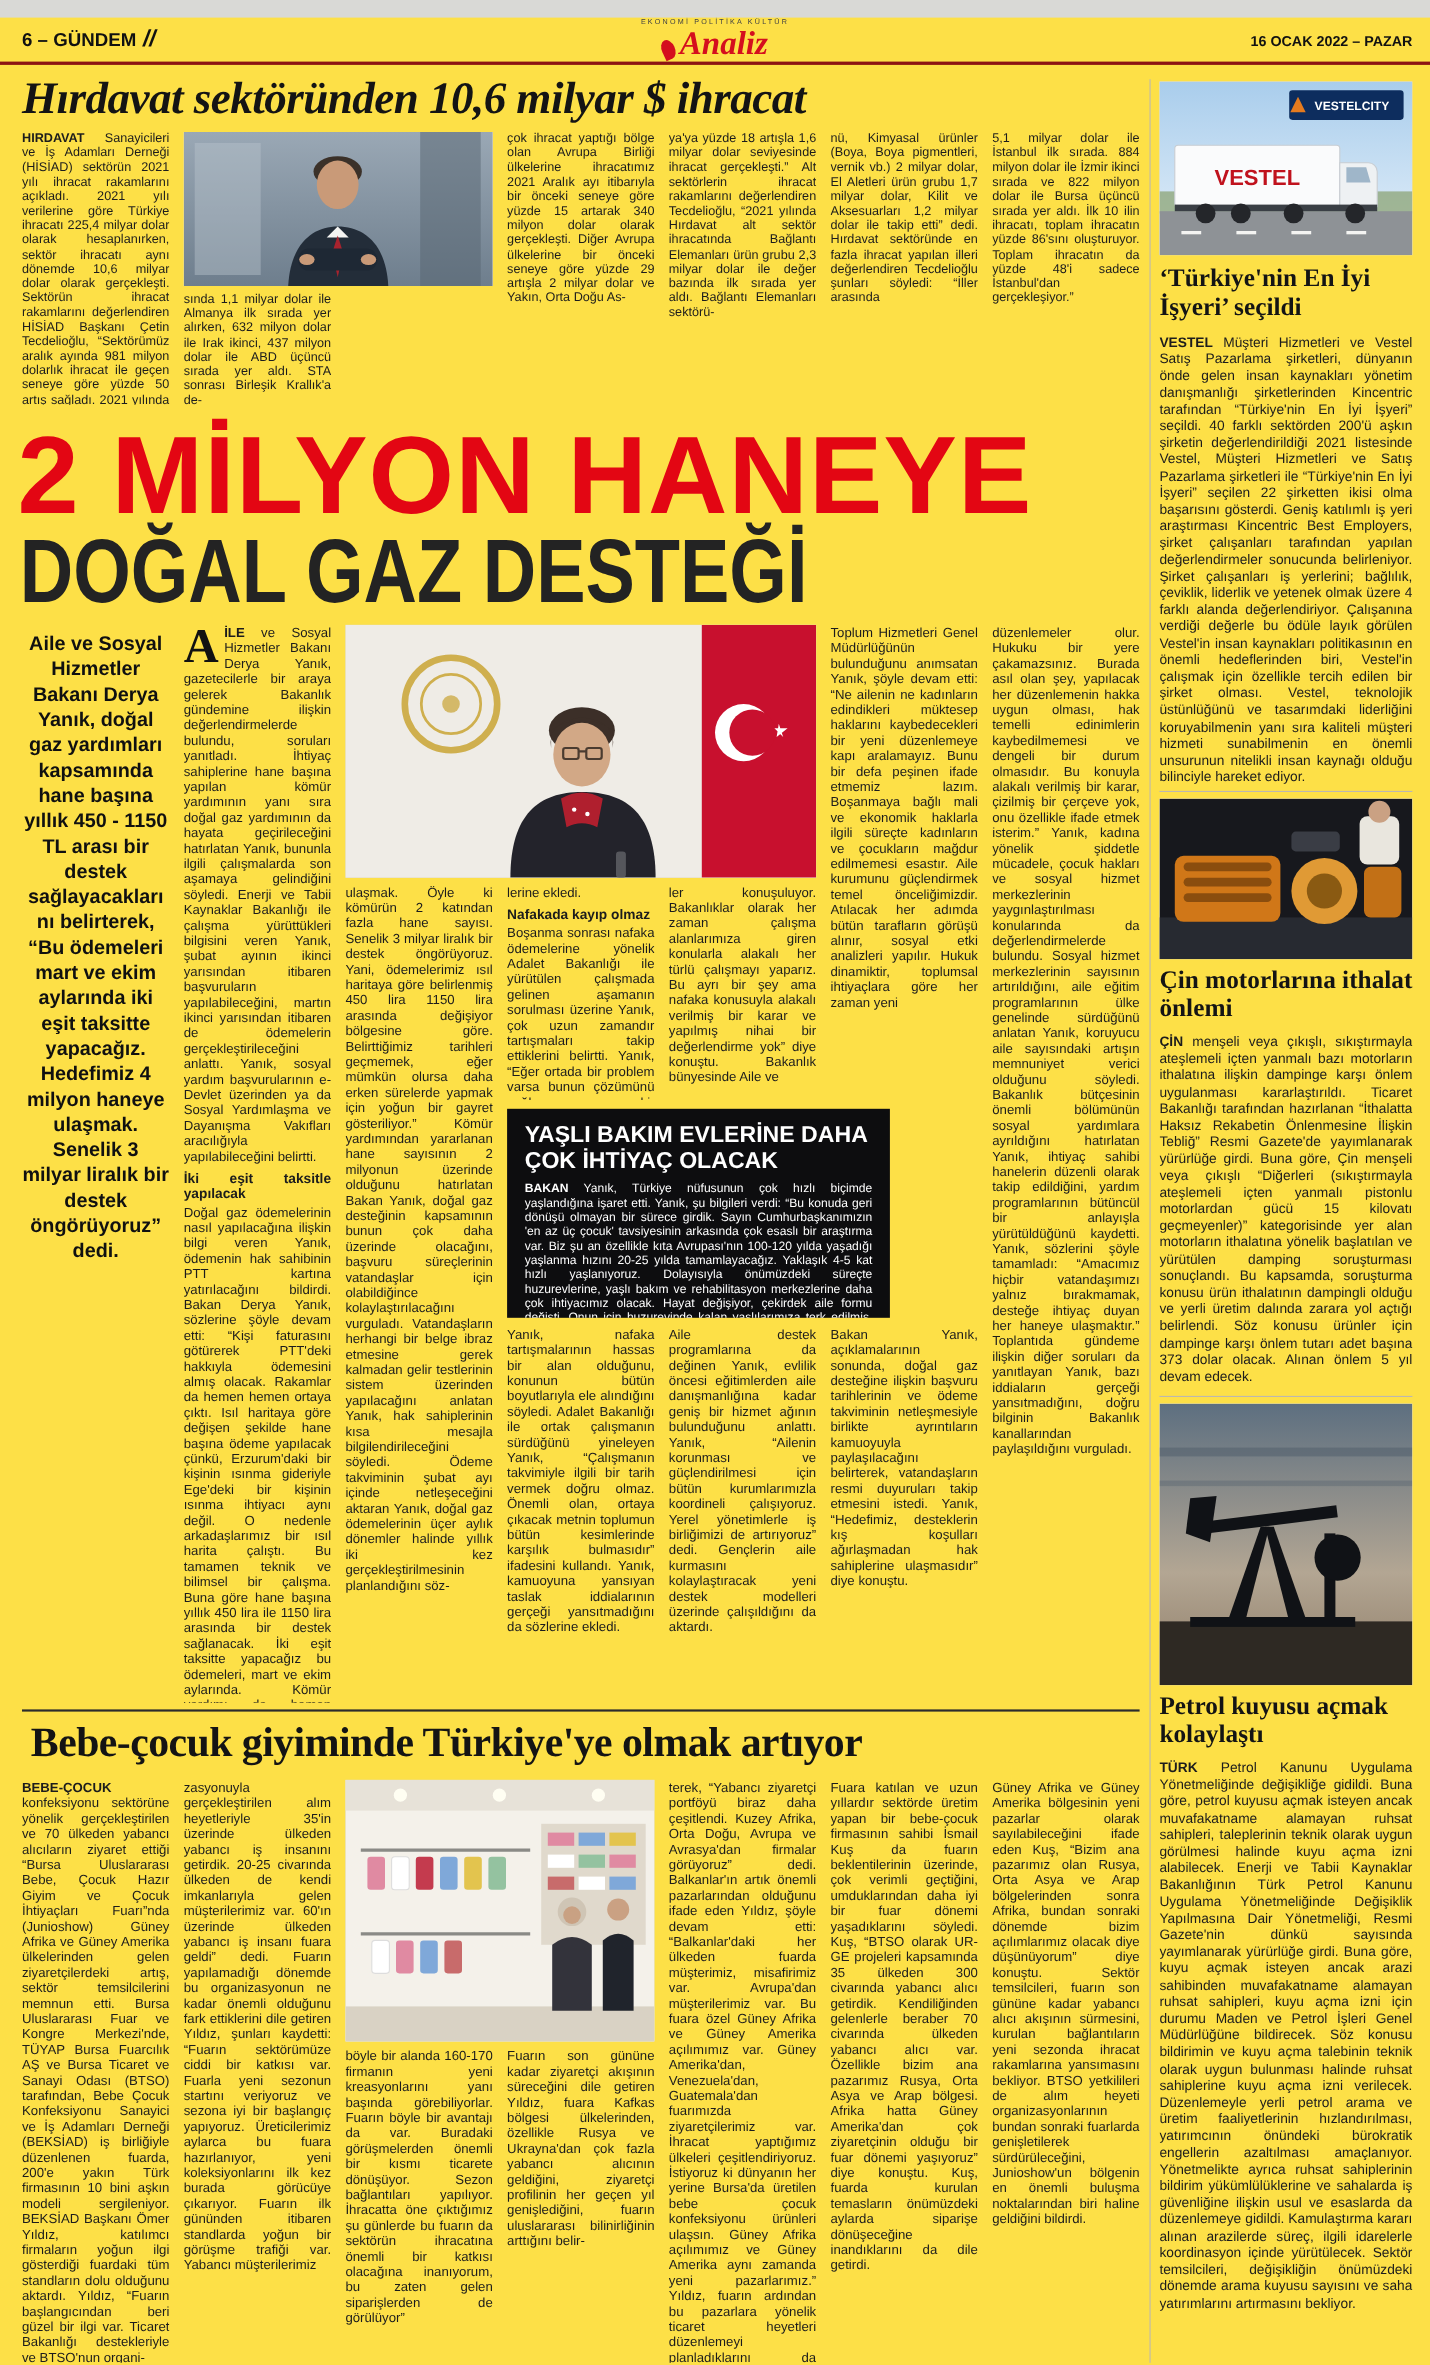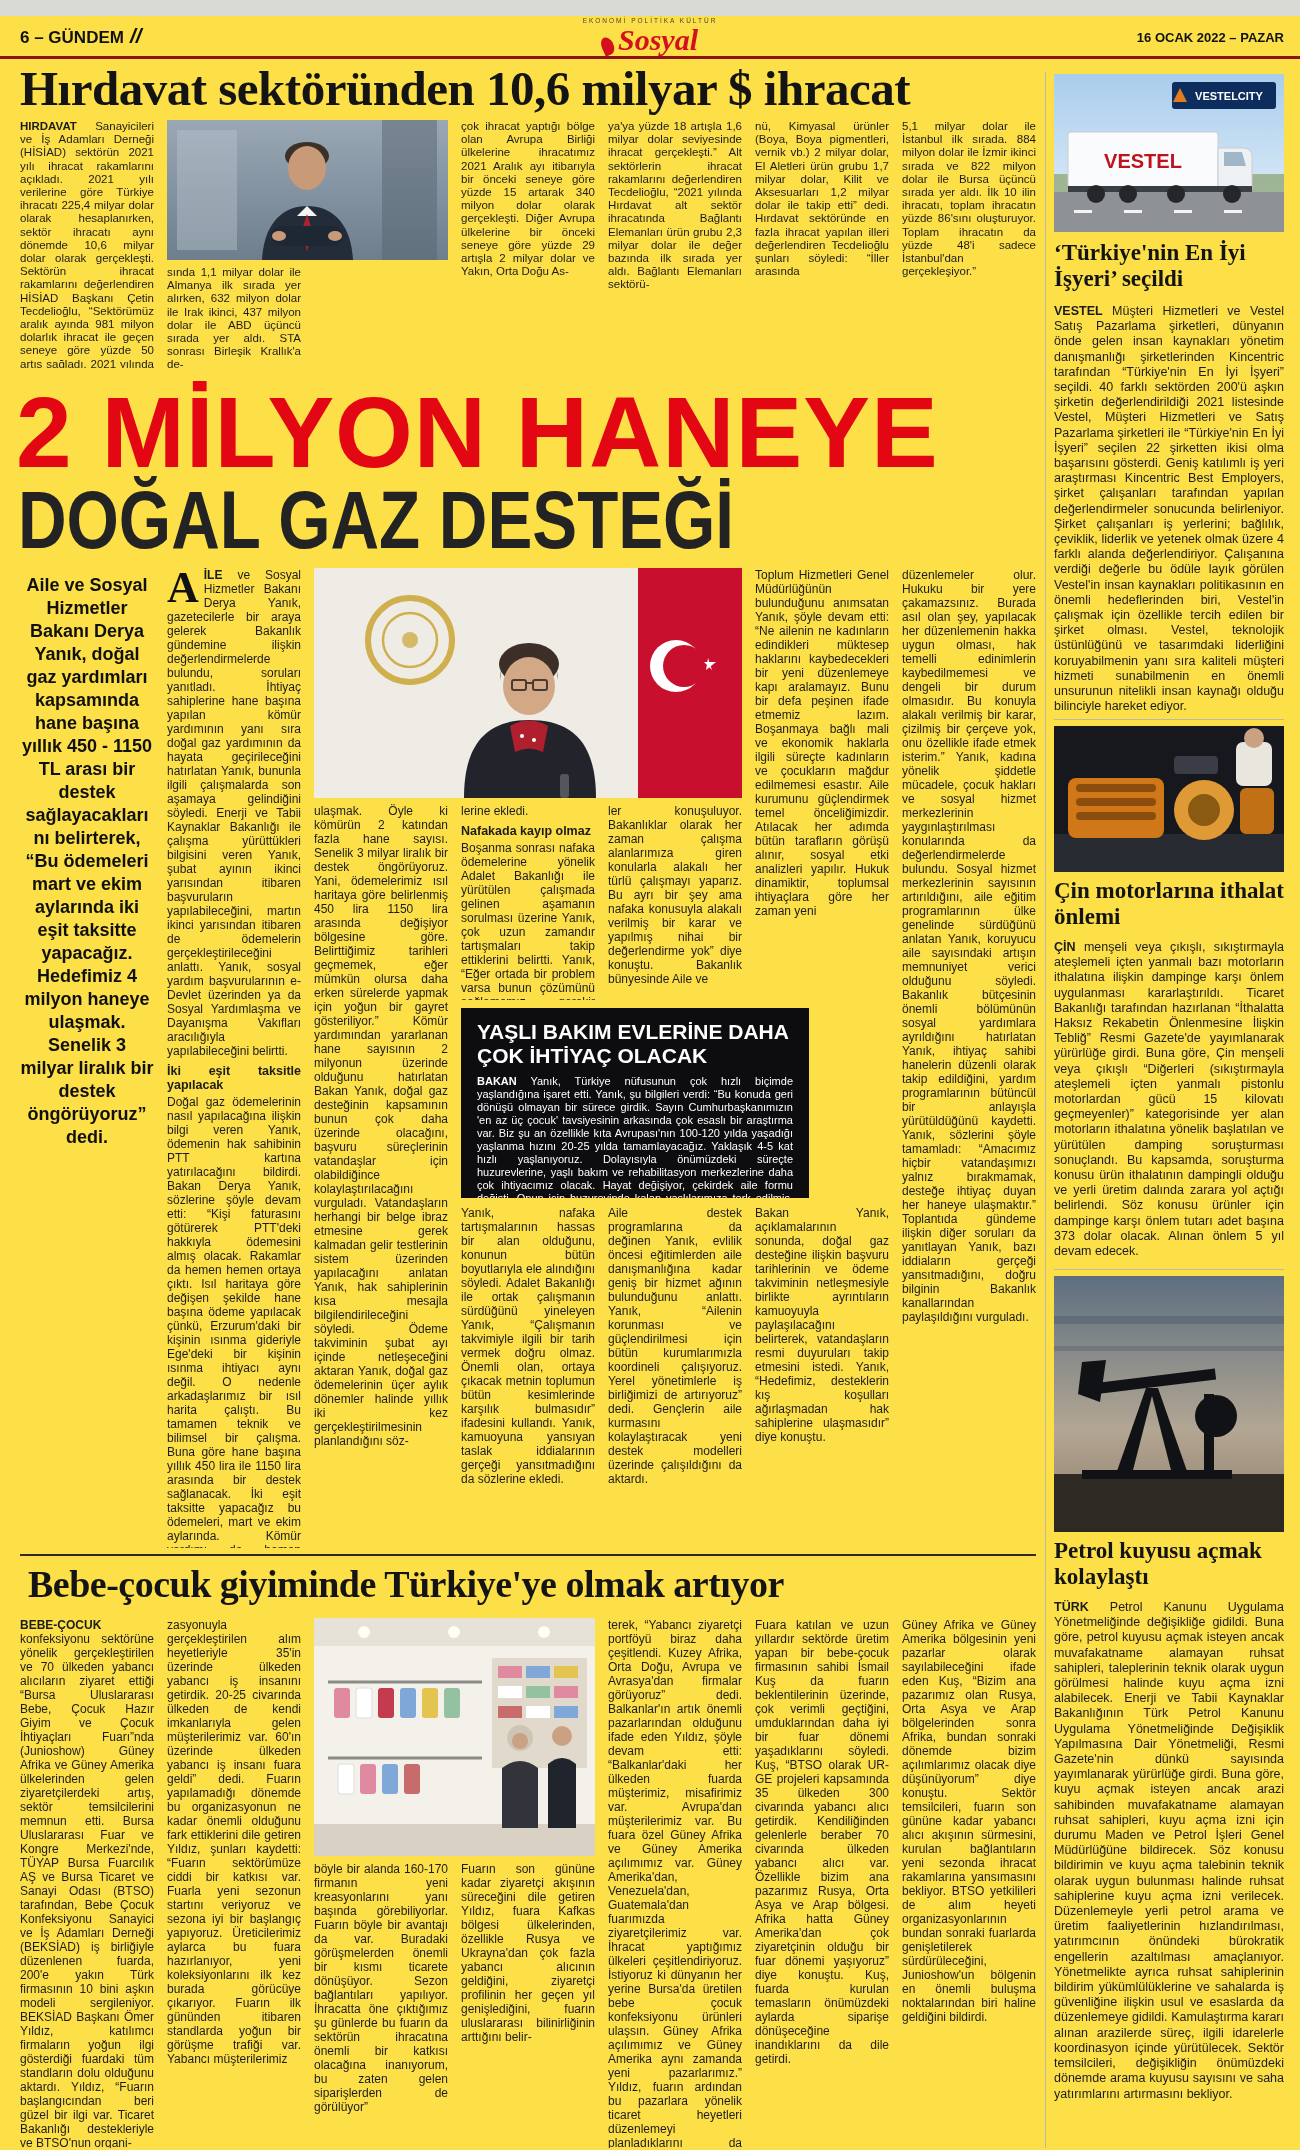--- a/index.html
+++ b/index.html
@@ -35,26 +35,26 @@
 </head>
 <body>
 
 <div class="page">
 
   <div class="psec">
     <span>6 – GÜNDEM</span><span class="sl">//</span>
   </div>
   <div class="masthead">
     <div class="kicker">EKONOMİ POLİTİKA KÜLTÜR</div>
-    <span class="m-icon"></span><span class="name">Sosyal</span>
+    <span class="m-icon"></span><span class="name">Analiz</span>
   </div>
   <div class="pdate">16 OCAK 2022 – PAZAR</div>
   <div class="toprule"></div>
 
-  <div class="hl" style="left:20px;top:50px;font-size:49px;line-height:46px;">Hırdavat sektöründen 10,6 milyar $ ihracat</div>
+  <div class="hl" style="left:20px;top:50px;font-size:41px;line-height:46px;font-style:italic;">Hırdavat sektöründen 10,6 milyar $ ihracat</div>
 
   <div class="ncol" style="left:20px;top:104px;width:134px;height:248px;">
     <span class="lead-in">HIRDAVAT</span> <span>Sanayicileri ve İş Adamları Derneği (HİSİAD) sektörün 2021 yılı ihracat rakamlarını açıkladı. 2021 yılı verilerine göre Türkiye ihracatı 225,4 milyar dolar olarak hesaplanırken, sektör ihracatı aynı dönemde 10,6 milyar dolar olarak gerçekleşti. Sektörün ihracat rakamlarını değerlendiren HİSİAD Başkanı Çetin Tecdelioğlu, “Sektörümüz aralık ayında 981 milyon dolarlık ihracat ile geçen seneye göre yüzde 50 artış sağladı. 2021 yılında sektör ihracatı değer olarak yüzde 34 artışla 10,6 milyar dolara ulaştı. Bu dönemde en fazla ihracat gerçekleştirdiğimiz ülkeler ara-</span>
   </div>
 
   <div class="img" style="left:167px;top:104px;width:281px;height:140px;">
     <svg viewBox="0 0 281 140" preserveAspectRatio="none">
       <defs>
         <linearGradient id="mg" x1="0" y1="0" x2="0" y2="1">
           <stop offset="0" stop-color="#9aa8b5"></stop>

